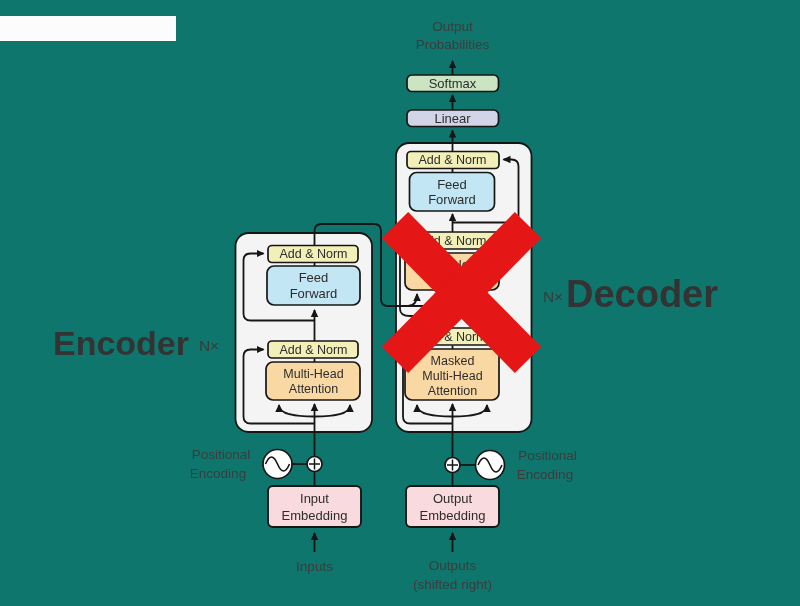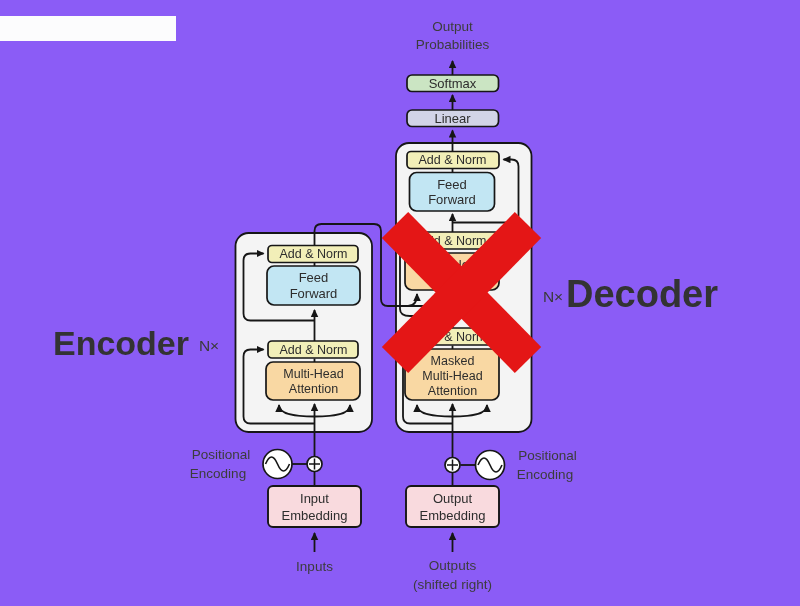--- a/index.html
+++ b/index.html
@@ -1,16 +1,16 @@
 <!DOCTYPE html>
 <html><head>
 <meta charset="utf-8">
 <style>
   html,body{margin:0;padding:0;background:#ffffff;}
-  .stage{position:relative;width:800px;height:606px;background:#8b5cf6;overflow:hidden;
+  .stage{position:relative;width:800px;height:606px;background:#0f766e;overflow:hidden;
          font-family:"Liberation Sans","DejaVu Sans",sans-serif;}
   svg{display:block;}
   svg text{font-family:"Liberation Sans","DejaVu Sans",sans-serif;fill:#333333;}
   .boxtext{font-size:12.5px;fill:#2d2d2d;text-anchor:middle;}
   .boxtext-lg{font-size:13px;fill:#2d2d2d;text-anchor:middle;}
   .caption{font-size:13.5px;fill:#3c3c3c;text-anchor:middle;}
   .ntimes{font-size:15.5px;fill:#3a3a3a;text-anchor:middle;}
   .stacklabel{font-size:34px;font-weight:bold;text-anchor:middle;}
   .stacklabel-big{font-size:38px;font-weight:bold;text-anchor:middle;}
   .wire{fill:none;stroke:#161616;stroke-width:1.8;}

